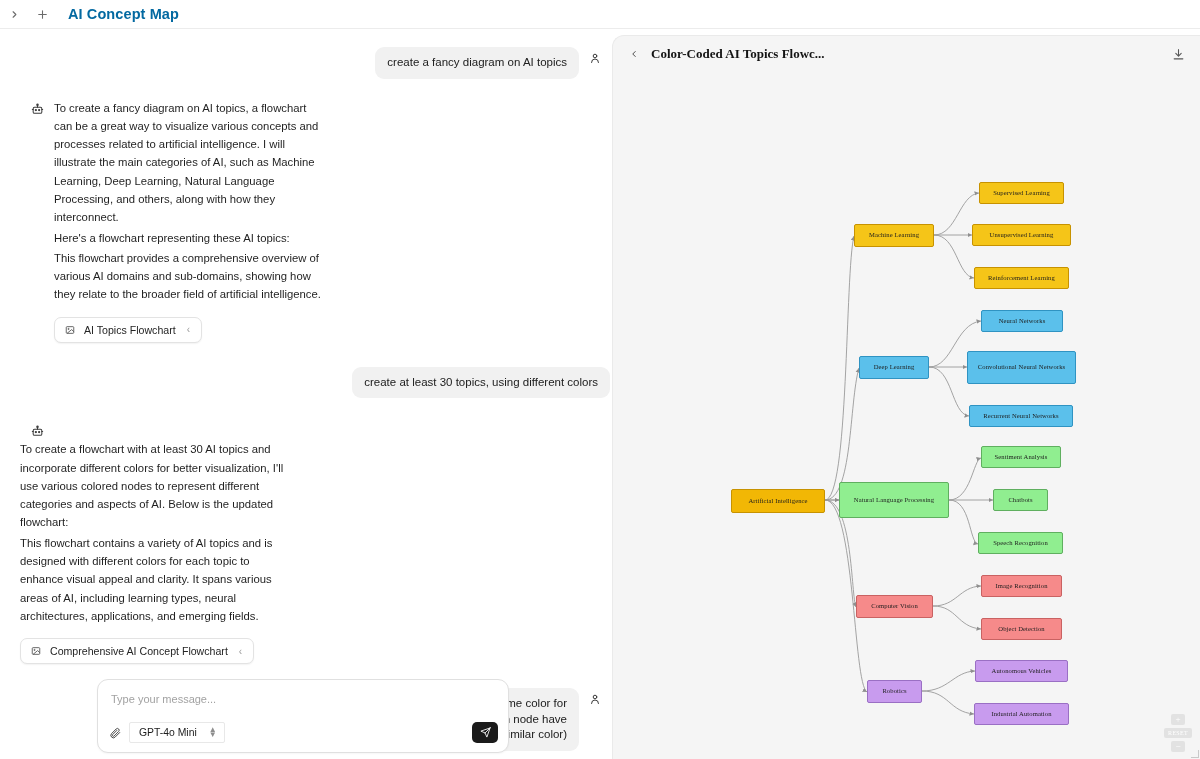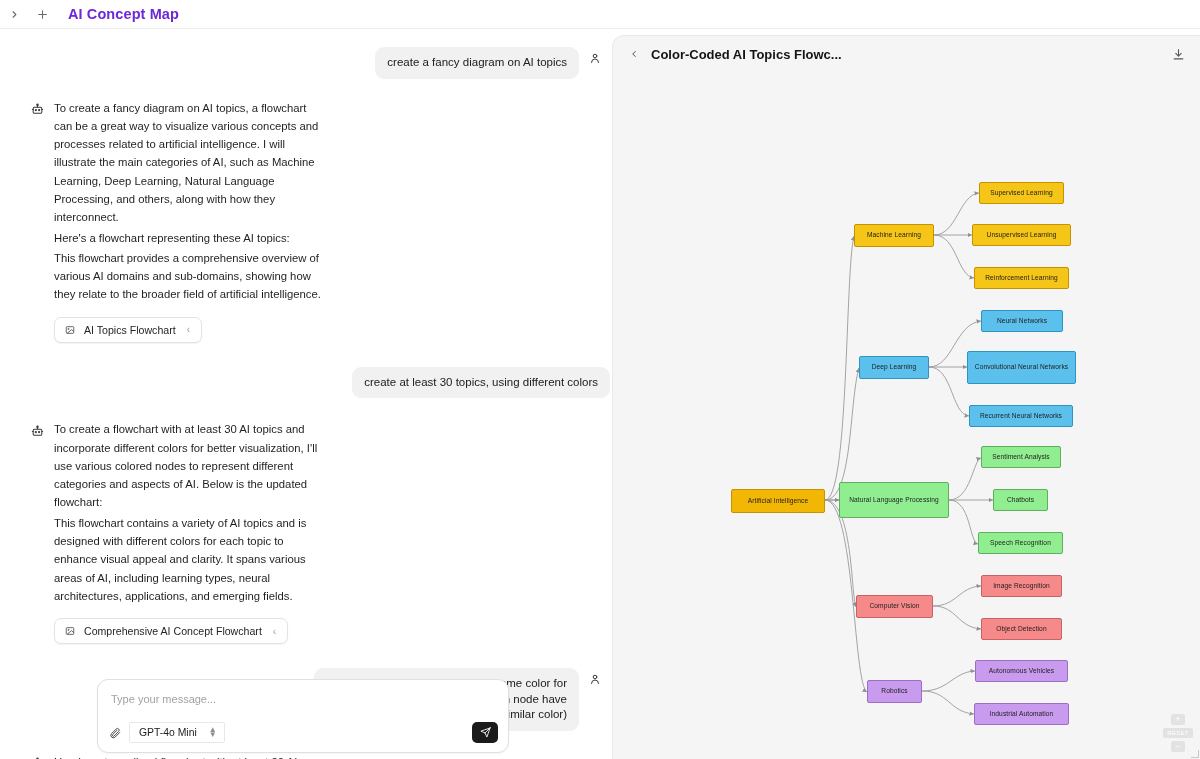--- a/index.html
+++ b/index.html
@@ -16,21 +16,21 @@
     position: absolute; left: 0; top: 0; width: 1200px; height: 29px;
     background: #ffffff; border-bottom: 1px solid #ececec;
     display: flex; align-items: center; gap: 0px;
   }
   .tb-btn {
     width: 28px; height: 22px; display: flex; align-items: center; justify-content: center;
     color: #6b6b6b; background: transparent; border: none; cursor: pointer;
   }
   .tb-btn svg { display: block; }
   .tb-title {
-    margin-left: 12px; font-size: 14.5px; font-weight: bold; color: #6d28d9;
+    margin-left: 12px; font-size: 14.5px; font-weight: bold; color: #0369a1;
     letter-spacing: .1px;
   }
 
   
   .chat {
     position: absolute; left: 6px; top: 29px; width: 612px; height: 730px;
     background: #fff; overflow: hidden;
   }
   .chat-scroll { position: absolute; left:0; top:0; width: 612px; height: 640px; padding: 8px 0 0 0; }
 
@@ -94,21 +94,21 @@
   .send-btn {
     margin-left: auto; width: 26px; height: 21px; border-radius: 5px;
     background: #1b1b1b; display: flex; align-items: center; justify-content: center;
     color: #fff; cursor: pointer;
   }
 
   
   .canvas-panel {
     position: absolute; left: 612px; top: 35px; width: 588px; height: 724px;
     background: #f5f5f5; border-top-left-radius: 12px; border-left: 1px solid #eaeaea;
-    border-top: 1px solid #eaeaea; overflow: hidden;
+    border-top: 1px solid #eaeaea; overflow: hidden; font-family: Liberation Serif, serif;
   }
   .canvas-head {
     position: absolute; left: 0; top: 0; width: 588px; height: 36px;
     display: flex; align-items: center; padding: 0 16px;
   }
   .back-btn { color:#4d4d4d; font-size: 13px; display:flex; cursor:pointer; margin-right: 12px; }
   .canvas-title { font-size: 13px; font-weight: bold; color: #141414; }
   .dl-btn { margin-left: auto; color: #565656; display:flex; cursor: pointer; }
 
   
@@ -204,21 +204,21 @@
       <div class="msg user" style="padding-top:18px;margin-left:31px;">
         <div class="bubble-user">create at least 30 topics, using different colors</div>
         <div class="avatar user">
           <svg width="12" height="12" viewBox="0 0 24 24" fill="none" stroke="currentColor" stroke-width="2" stroke-linecap="round" stroke-linejoin="round">
               <circle cx="12" cy="8" r="3.6"></circle>
               <path d="M5 21a7 7 0 0 1 14 0"></path>
             </svg>
         </div>
       </div>
 
-      <div class="msg bot" style="padding-top:16px;">
+      <div class="msg bot" style="padding-top:16px;flex-direction:column;">
         <div class="avatar bot">
           <svg width="13" height="13" viewBox="0 0 24 24" fill="none" stroke="currentColor" stroke-width="1.9" stroke-linecap="round" stroke-linejoin="round">
               <rect x="4" y="8" width="16" height="11" rx="2.5"></rect>
               <line x1="12" y1="4" x2="12" y2="8"></line>
               <circle cx="12" cy="3" r="1.3" fill="currentColor"></circle>
               <circle cx="9" cy="13" r="1.1" fill="currentColor"></circle>
               <circle cx="15" cy="13" r="1.1" fill="currentColor"></circle>
               <line x1="2.5" y1="12" x2="4" y2="12"></line>
               <line x1="20" y1="12" x2="21.5" y2="12"></line>
             </svg>

